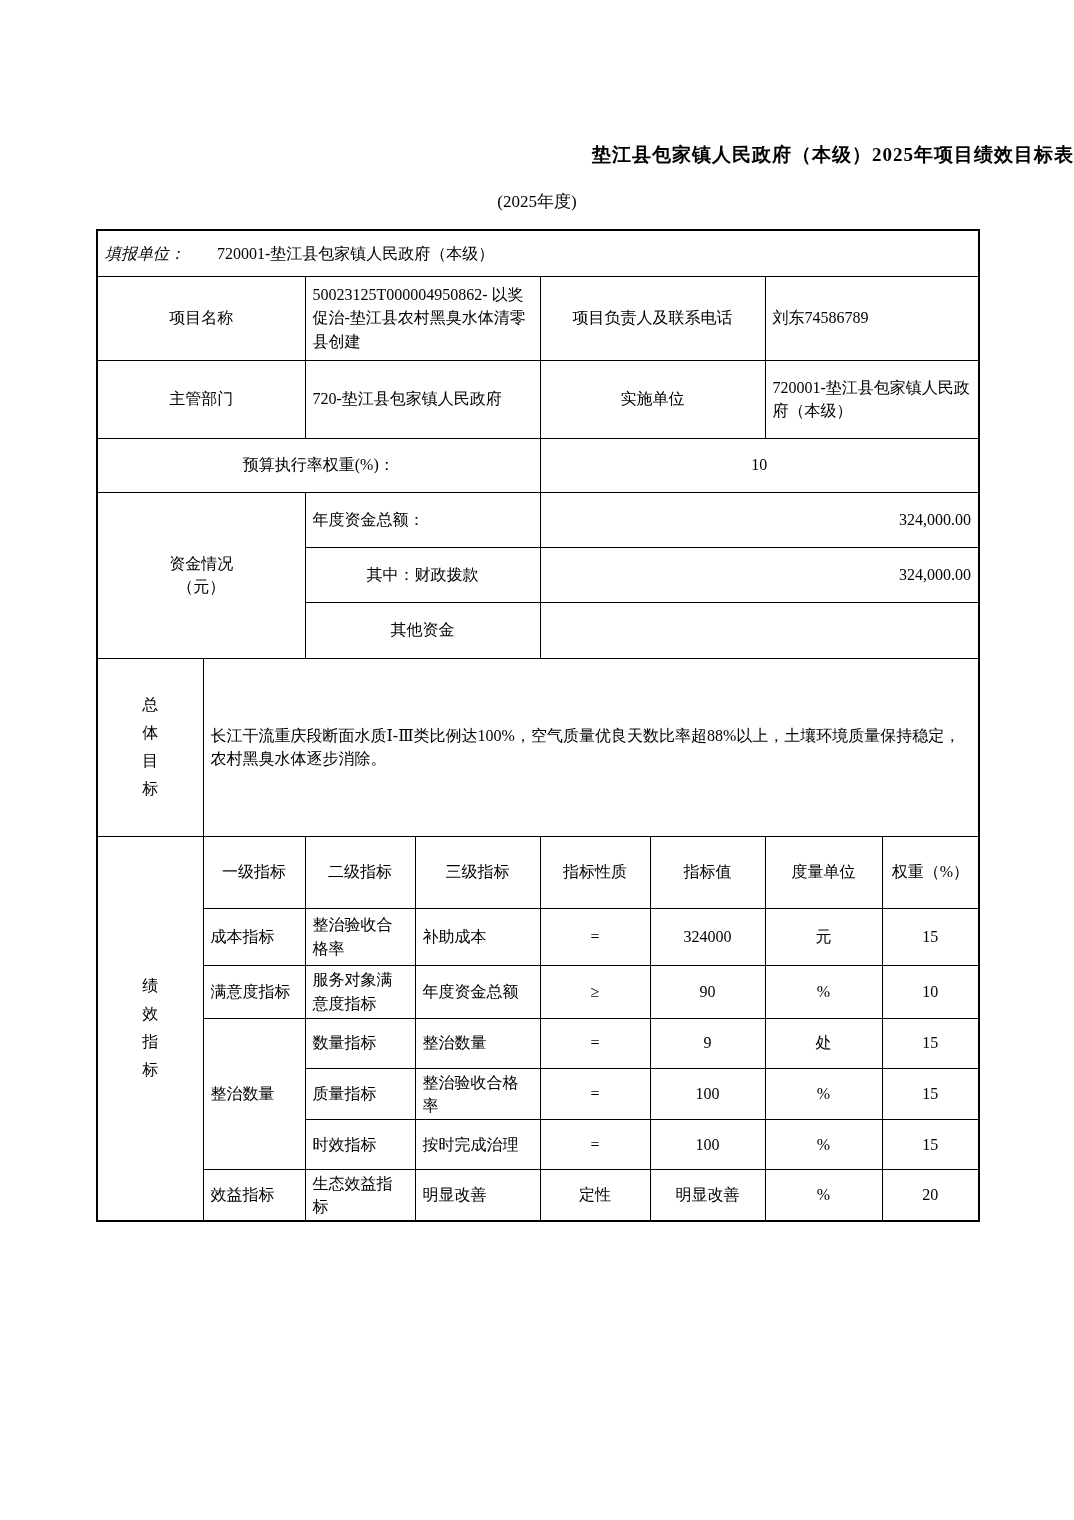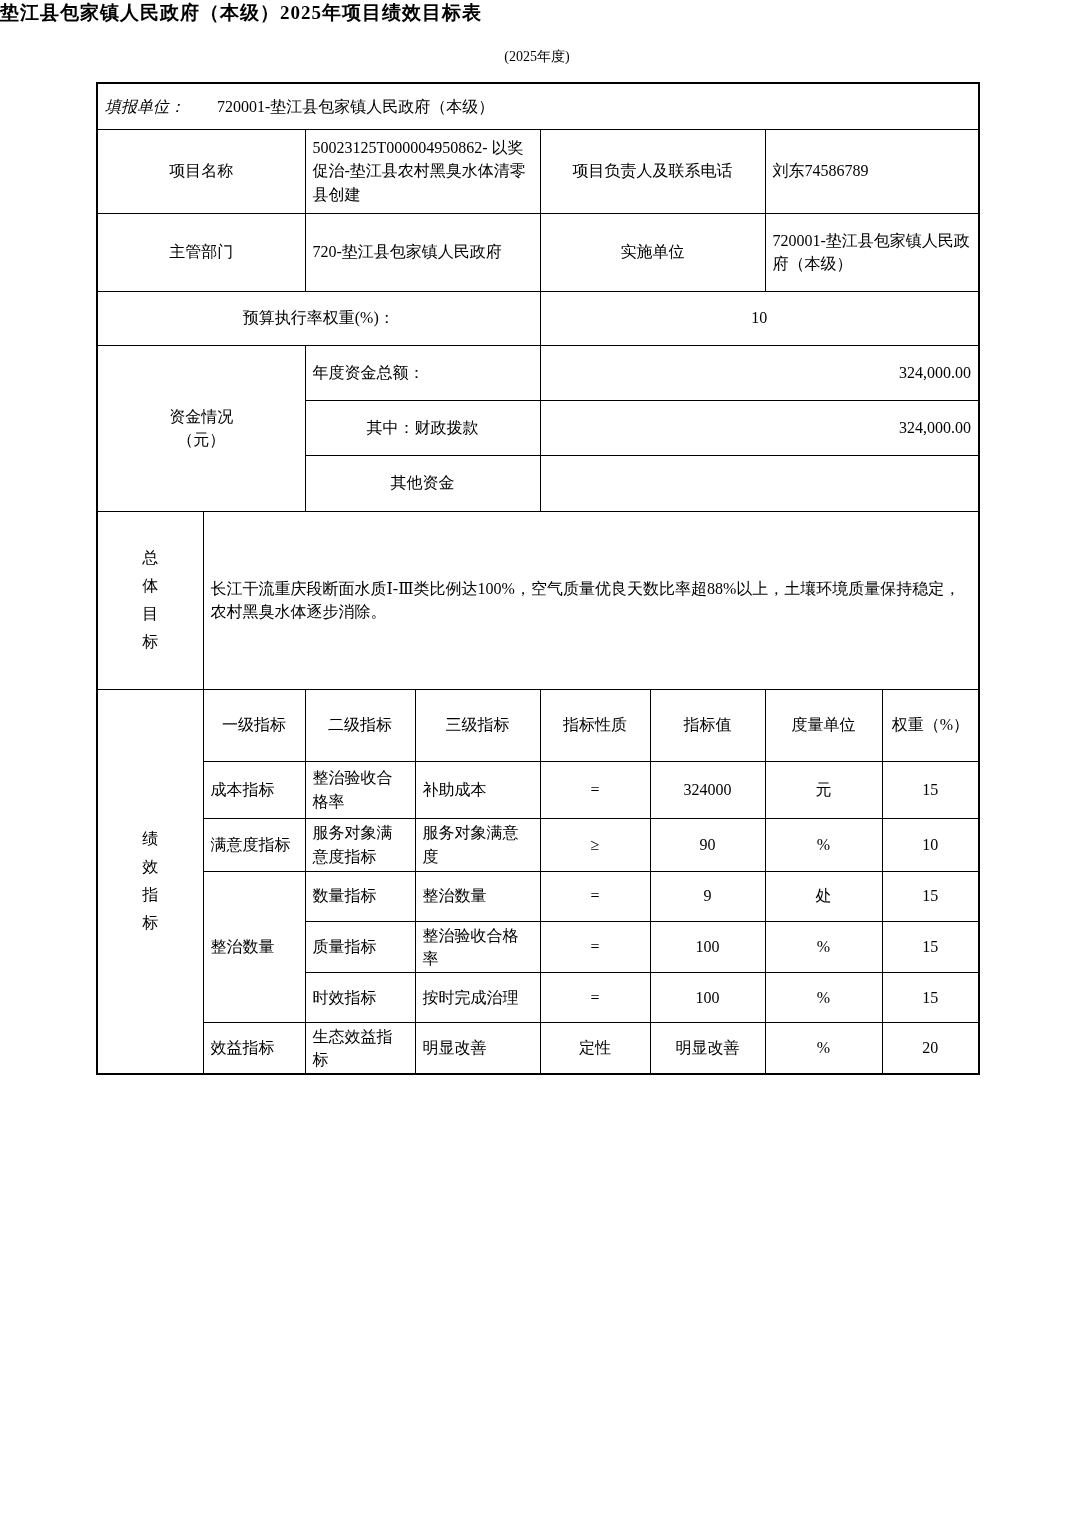--- a/index.html
+++ b/index.html
@@ -11,29 +11,30 @@
   }
   .page {
     position: relative;
     width: 1074px;
     height: 1520px;
     background: #ffffff;
     overflow: hidden;
   }
   .doc-title {
     margin: 0;
-    text-align: left;
+    padding-top: 142px;
+    text-align: right;
     font-size: 19px;
     font-weight: bold;
     letter-spacing: 1px;
   }
   .doc-subtitle {
     margin-top: 22px;
     text-align: center;
-    font-size: 14px;
+    font-size: 17px;
     font-weight: normal;
   }
   table.main {
     border-collapse: collapse;
     table-layout: fixed;
     width: 882px;
     margin: 16px 0 0 96px;
     border: 2px solid #000;
   }
   table.main td {
@@ -147,21 +148,21 @@
       <td class="l">补助成本</td>
       <td class="c">=</td>
       <td class="c">324000</td>
       <td class="c">元</td>
       <td class="c">15</td>
     </tr>
 
     <tr style="height:53px">
       <td class="l">满意度指标</td>
       <td class="l">服务对象满意度指标</td>
-      <td class="l">服务对象满意度</td>
+      <td class="l">年度资金总额</td>
       <td class="c">≥</td>
       <td class="c">90</td>
       <td class="c">%</td>
       <td class="c">10</td>
     </tr>
 
     <tr style="height:50px">
       <td class="l" rowspan="3">整治数量</td>
       <td class="l">数量指标</td>
       <td class="l">整治数量</td>

